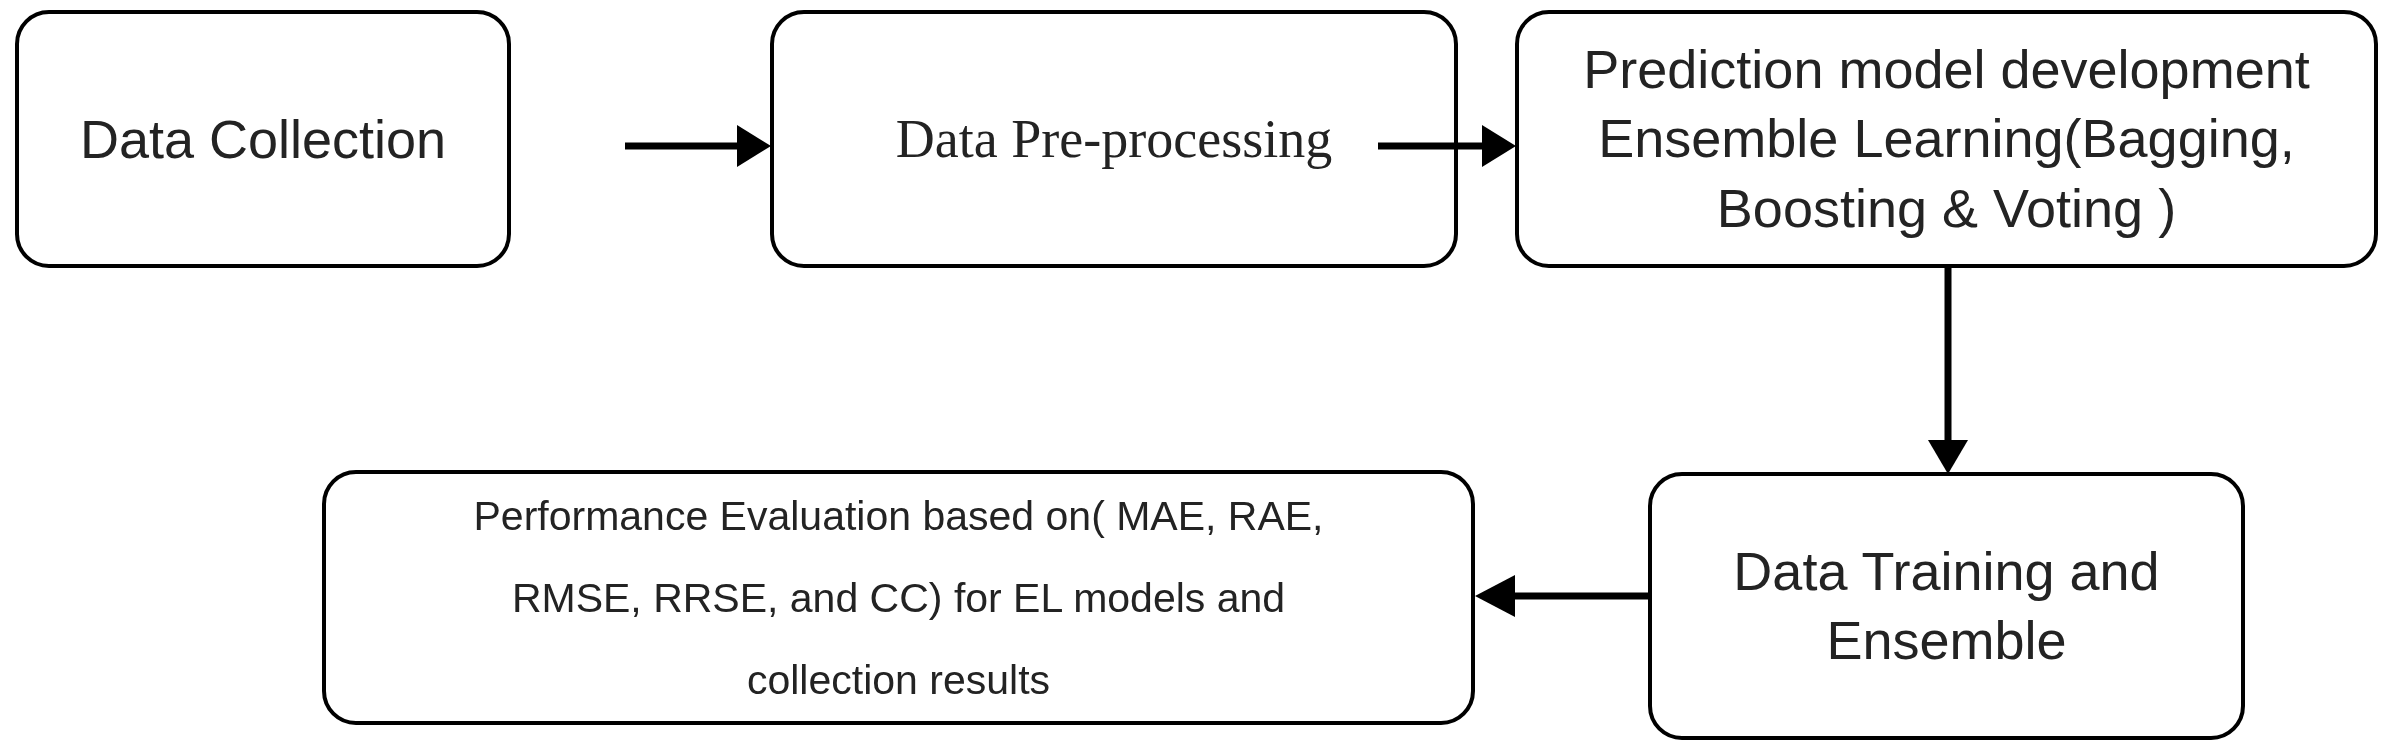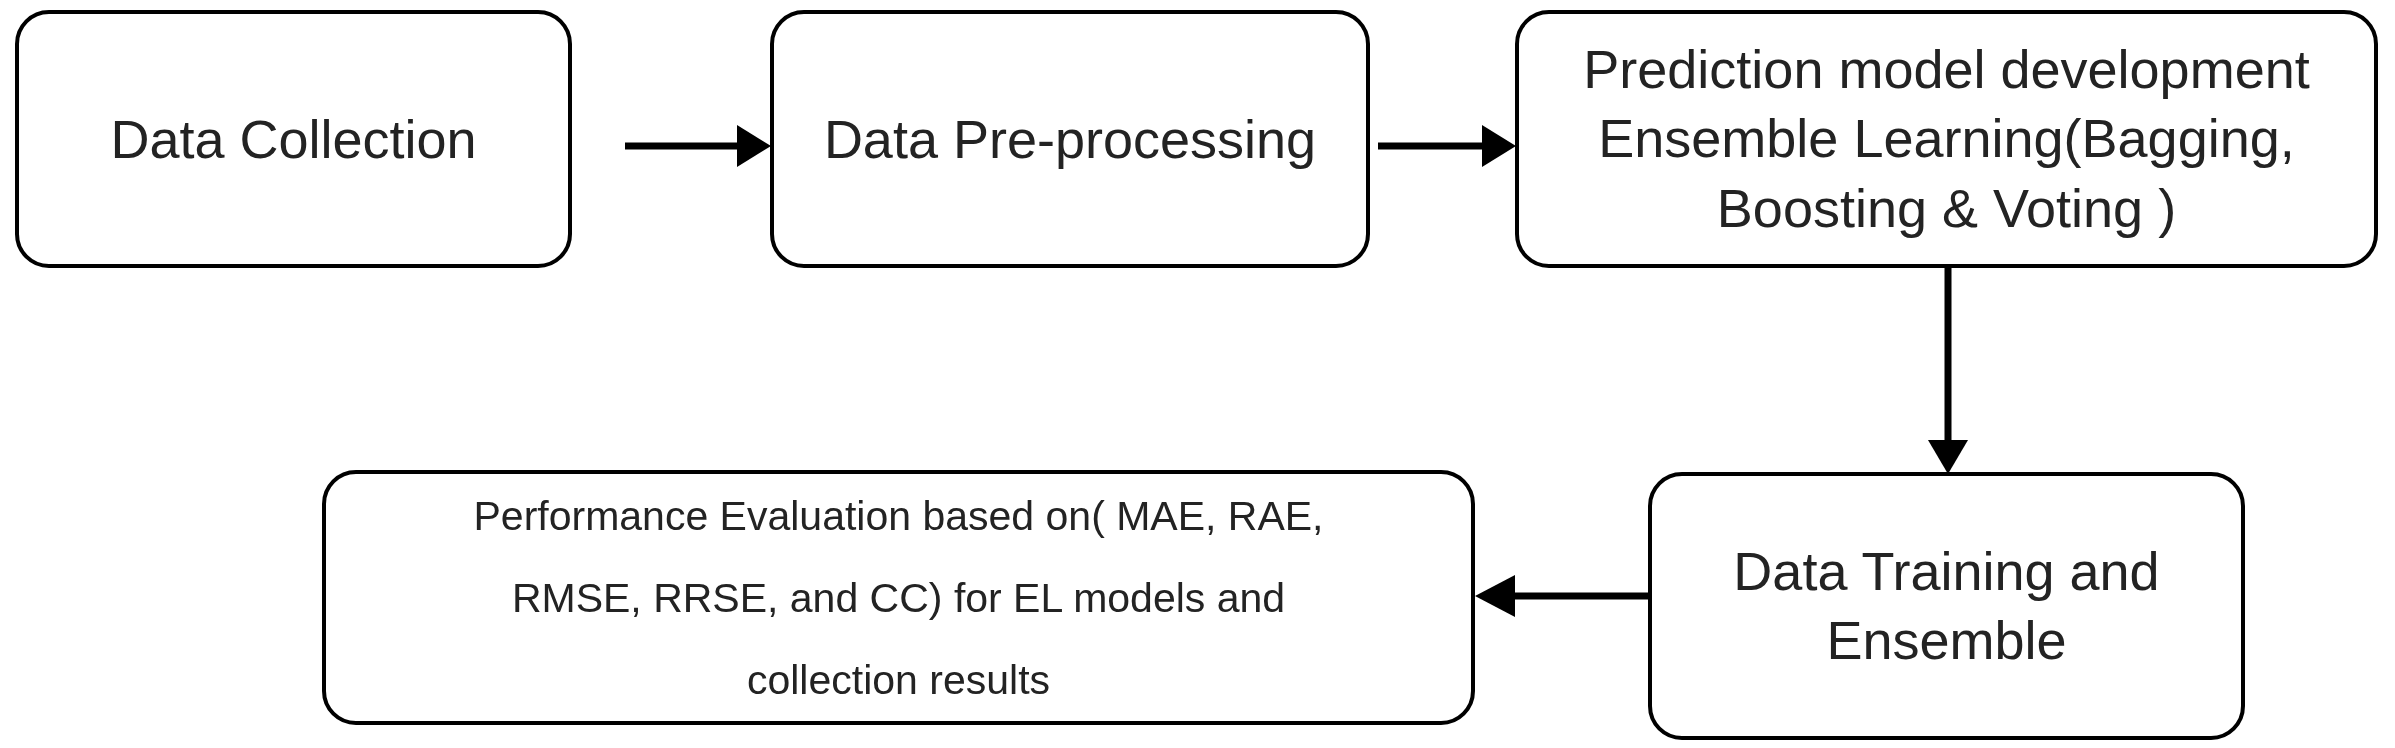--- a/index.html
+++ b/index.html
@@ -31,26 +31,26 @@
   .node-label {
     display: block;
     width: 100%;
     padding: 0 14px;
     box-sizing: border-box;
     white-space: pre-line;
     color: #232323;
   }
   
   #node-data-collection {
-    left: 15px; top: 10px; width: 557px; height: 258px; text-align: center;
+    left: 15px; top: 10px; width: 496px; height: 258px; text-align: center;
   }
   #node-data-collection .node-label { font-size: 54px; line-height: 1.12; }
 
   #node-data-preprocessing {
-    left: 770px; top: 10px; width: 600px; height: 258px;
+    left: 770px; top: 10px; width: 688px; height: 258px; font-family: Liberation Serif, serif;
   }
   #node-data-preprocessing .node-label { font-size: 54px; line-height: 1.12; }
 
   #node-prediction-model {
     left: 1515px; top: 10px; width: 863px; height: 258px;
   }
   #node-prediction-model .node-label { font-size: 54px; line-height: 1.28; }
 
   #node-performance-evaluation {
     left: 322px; top: 470px; width: 1153px; height: 255px;

